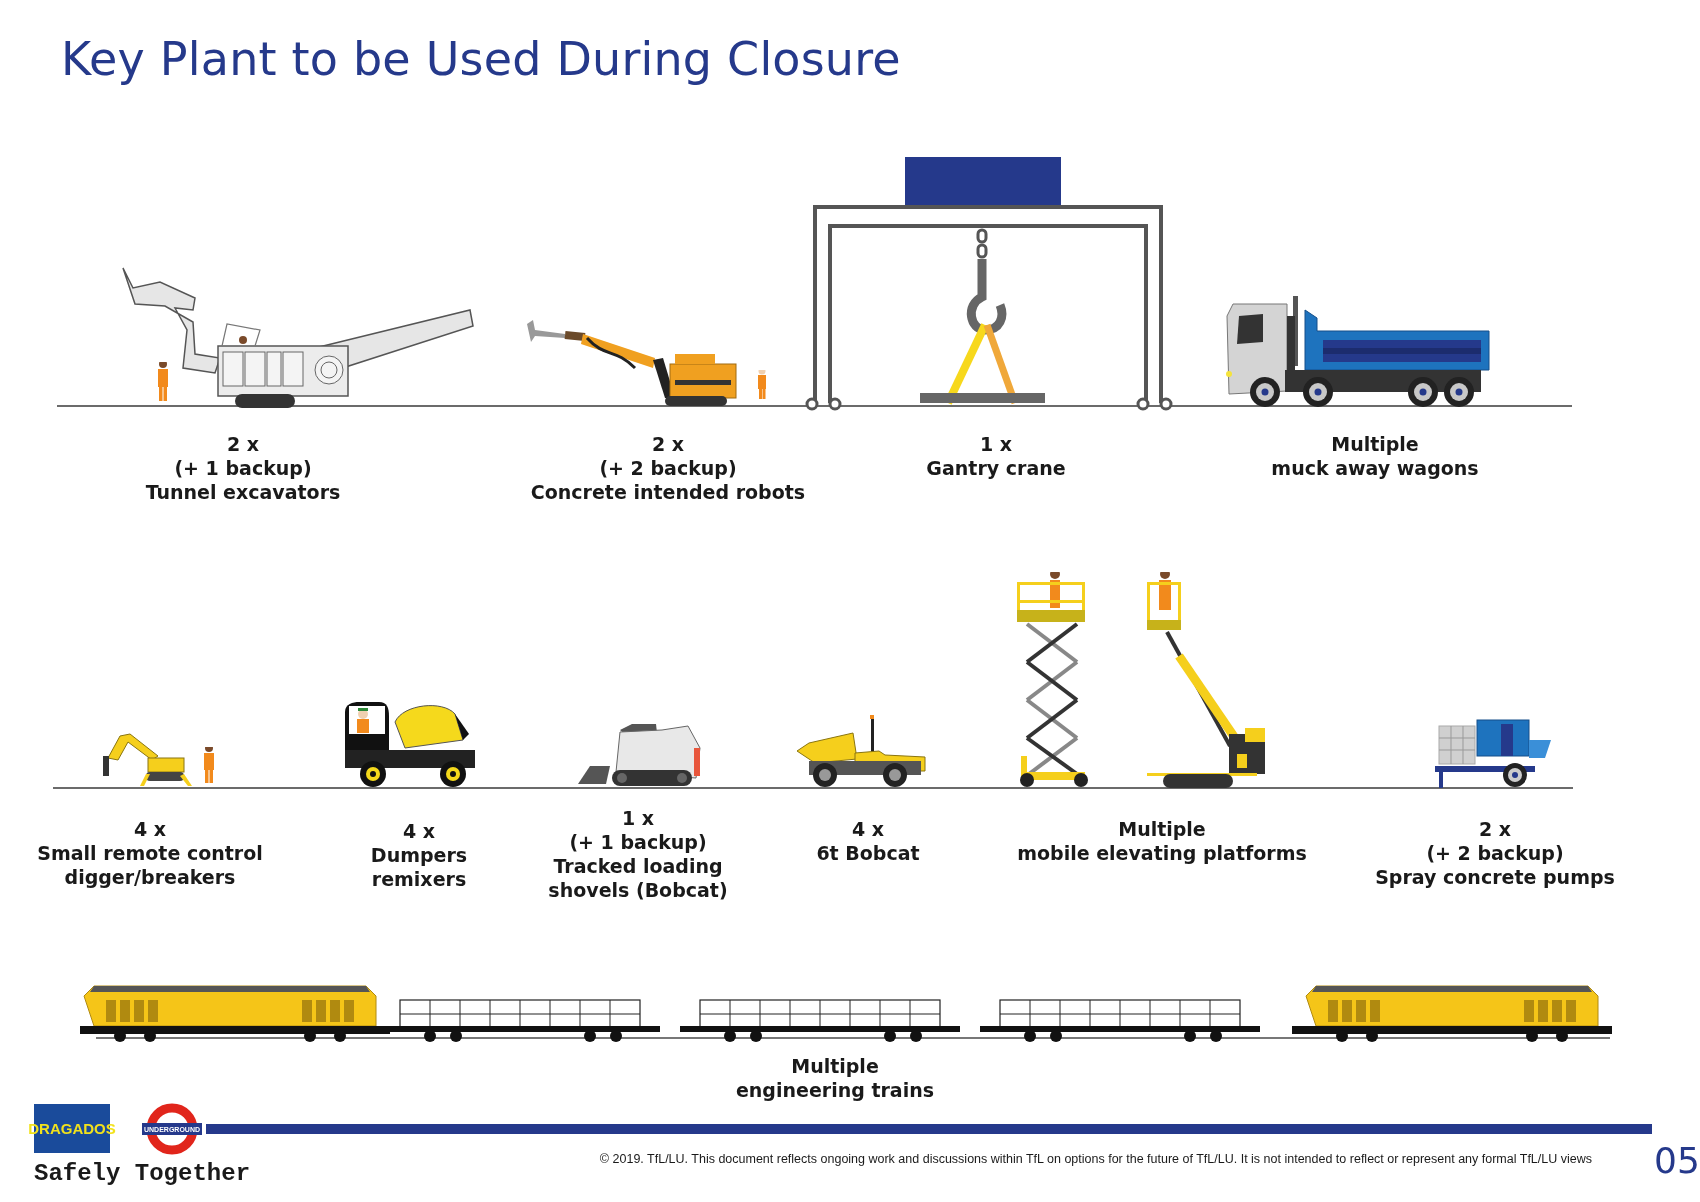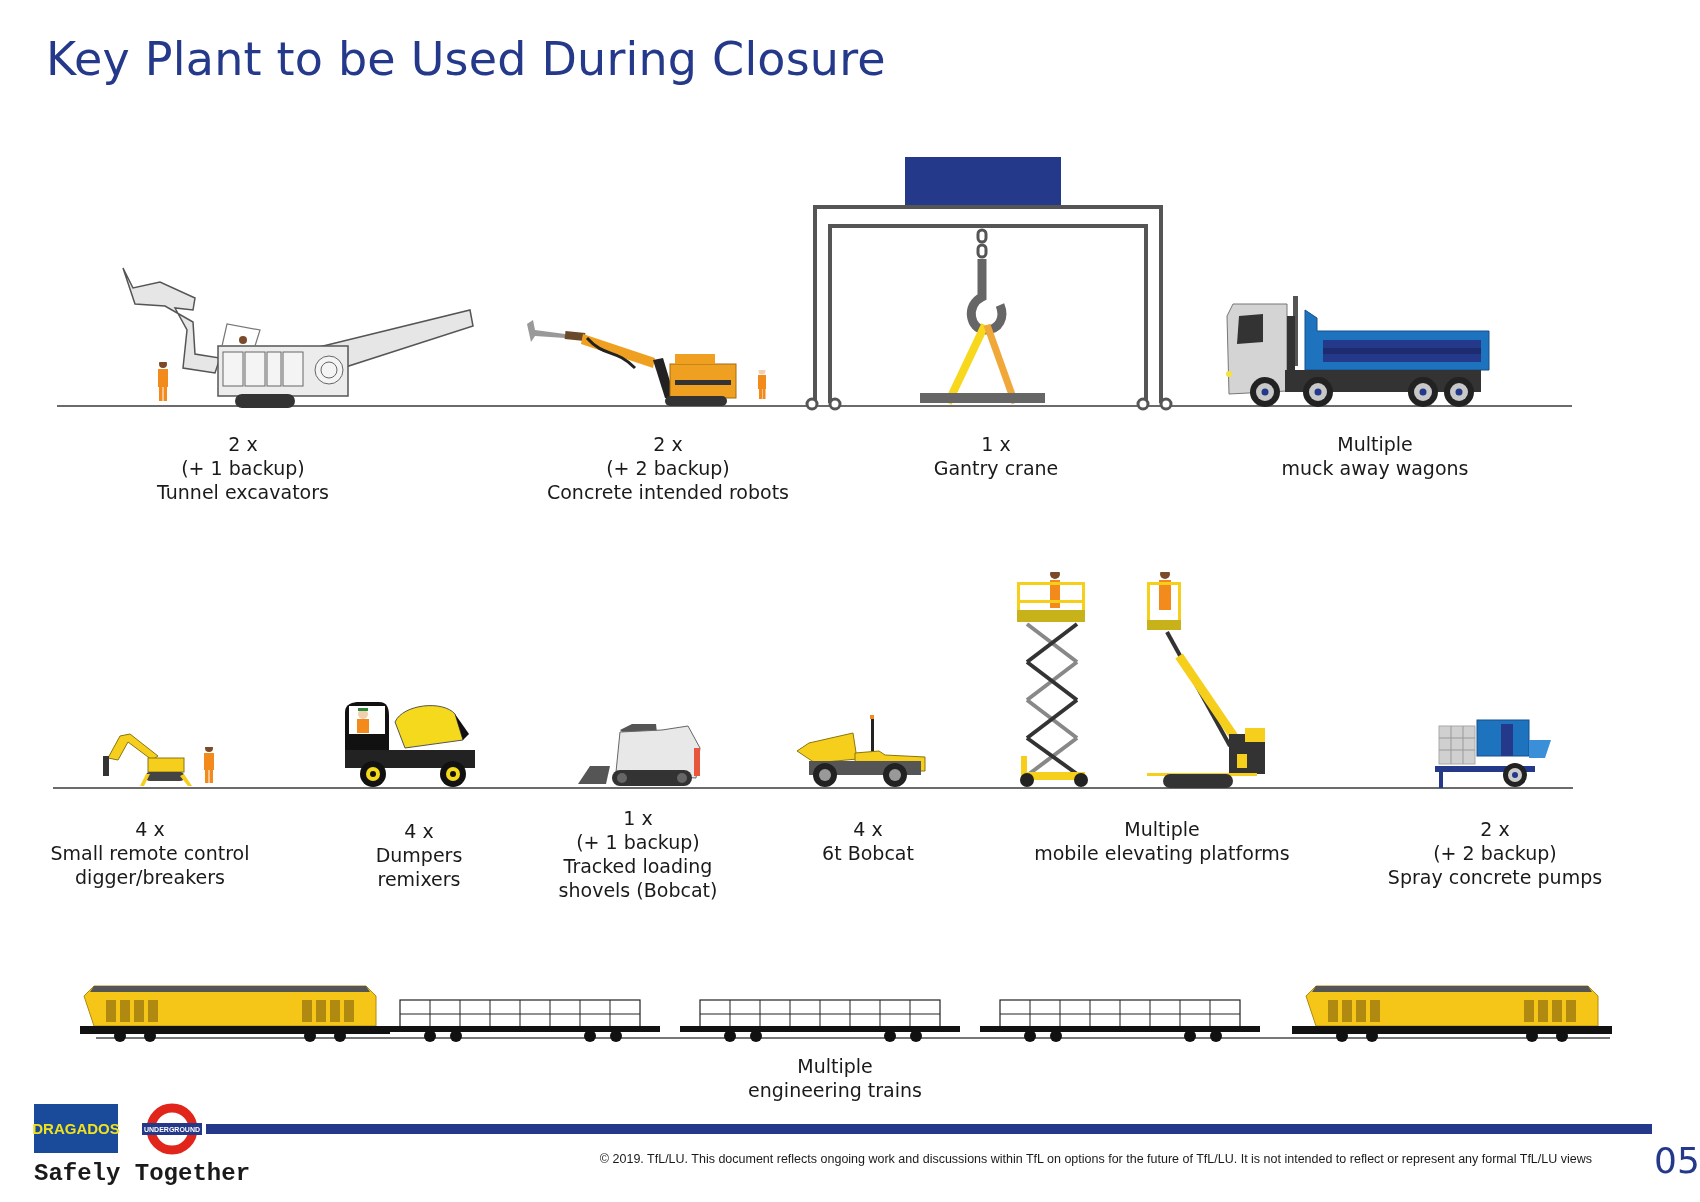--- a/index.html
+++ b/index.html
@@ -1,27 +1,27 @@
 <!DOCTYPE html>
 <html><head>
 <meta charset="utf-8">
 <style>
   html, body { margin: 0; padding: 0; background: #ffffff; }
   body { width: 1700px; height: 1202px; position: relative; overflow: hidden;
          font-family: "DejaVu Sans", sans-serif; color: #1a1a1a; }
   .abs { position: absolute; }
-  .title { left: 46px; top: 32px; font-size: 46px; color: #25398b; letter-spacing: 0.2px;
+  .title { left: 61px; top: 32px; font-size: 46px; color: #25398b; letter-spacing: 0.2px;
            font-family: "DejaVu Sans", sans-serif; font-weight: normal; white-space: nowrap; }
   .ground { height: 2px; background: #6b6b6b; }
   .label { text-align: center; font-size: 19px; line-height: 24px; color: #1a1a1a;
            transform: translateX(-50%); white-space: nowrap; font-family: "DejaVu Sans", sans-serif; }
-  .label div { display: block; }
+  .label div { display: block; font-weight: bold; }
   svg { position: absolute; overflow: visible; }
   .footer-bar { left: 206px; top: 1124px; width: 1446px; height: 10px; background: #25398b; }
-  .dragados { left: 34px; top: 1104px; width: 84px; height: 49px; background: #1a4b9b;
+  .dragados { left: 34px; top: 1104px; width: 76px; height: 49px; background: #1a4b9b;
               display: flex; align-items: center; justify-content: center; }
   .dragados span { color: #f2e21c; font-weight: bold; font-size: 15px; font-family: "Liberation Sans", sans-serif; }
   .safely { left: 34px; top: 1160px; font-size: 24px; font-weight: bold; color: #1a1a1a;
             font-family: Liberation Mono, monospace; white-space: nowrap; }
   .disclaimer { right: 108px; top: 1151px; text-align: center; font-size: 12.5px; line-height: 17px;
                 color: #1a1a1a; font-family: "Liberation Sans", sans-serif; white-space: nowrap; }
   .pagenum { left: 1618px; top: 1140px; font-size: 36px; color: #25398b; font-family: "DejaVu Sans", sans-serif; margin-left: 36px; }
 </style>
 </head>
 <body>

